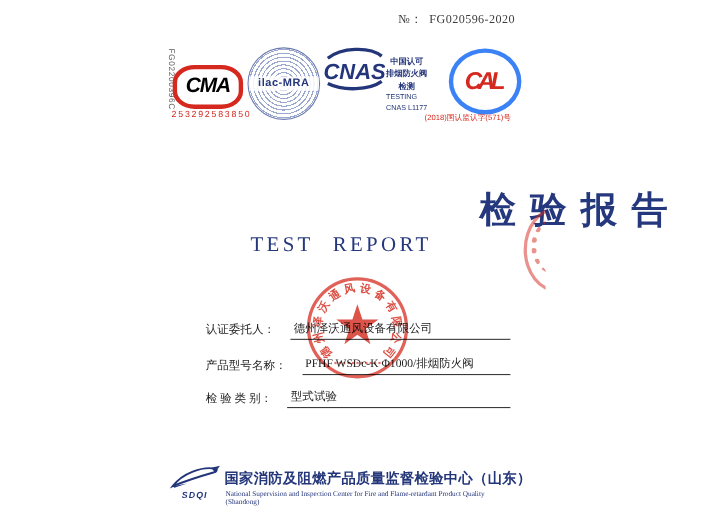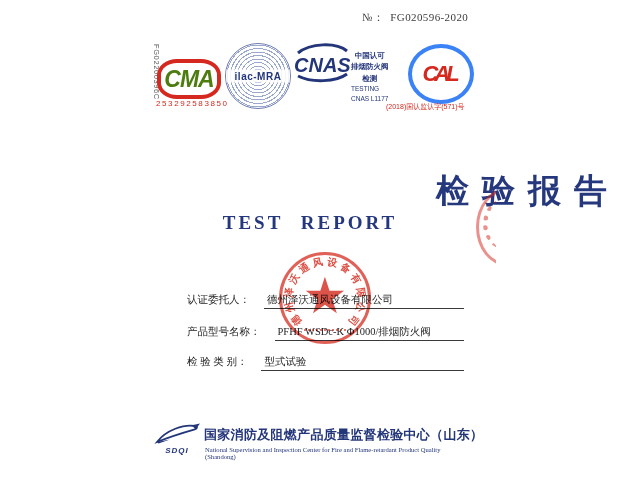--- a/index.html
+++ b/index.html
@@ -15,21 +15,21 @@
 
   
   .side-code { position:absolute; left:152px; top:44px; writing-mode:vertical-rl;
     text-orientation:sideways; font-size:7.5px; color:#5a5a5a; letter-spacing:0.6px;
     font-family:"Liberation Sans", sans-serif; }
 
   
   .cma { position:absolute; left:157px; top:59px; width:56px; height:32px;
     border:4px solid #d5281e; border-radius:20px / 16px; display:flex;
     align-items:center; justify-content:center; }
-  .cma-text { font-weight:bold; font-style:italic; font-size:23px; color:#4d7c0f; letter-spacing:-1px; }
+  .cma-text { font-weight:bold; font-style:italic; font-size:19px; color:#000000; letter-spacing:-1px; }
   .cma-number { position:absolute; left:156px; top:99px; font-size:8px; color:#d5281e; letter-spacing:1.6px; }
 
   .ilac { position:absolute; left:225px; top:43px; width:64px; height:64px; border-radius:50%;
     background:repeating-radial-gradient(circle at 50% 50%, #ffffff 0 2.5px, #9aa7cf 2.5px 3.5px);
     border:1px solid #6c7bb0; overflow:hidden; }
   .ilac-label { position:absolute; top:50%; left:0; right:0; transform:translateY(-50%);
     background:rgba(255,255,255,0.88); color:#24367A; font-weight:bold; font-size:10px;
     text-align:center; padding:1px 0; letter-spacing:0.5px; }
 
   .cnas-graphic { position:absolute; left:294px; top:40px; width:56px; height:46px; }
@@ -40,21 +40,21 @@
   .cal { position:absolute; left:408px; top:44px; width:58px; height:52px;
     border:4px solid #3b82f6; border-radius:50%; display:flex; align-items:center; justify-content:center; }
   .cal-text { font-weight:bold; font-style:italic; font-size:22px; color:#d5281e; letter-spacing:-4px;
     transform:translateX(-2px); }
   .cal-caption { position:absolute; left:386px; top:102px; font-size:7px; color:#d5281e; }
 
   
   .title-zh { position:absolute; left:0; width:620px; top:169px; text-align:right;
     font-size:33px; font-weight:bold; color:#26387d; letter-spacing:13px; text-indent:13px; }
   .title-en { position:absolute; left:0; width:620px; top:212px; text-align:center;
-    font-family:"Liberation Serif", serif; font-size:19px; font-weight:bold; color:#26387d;
+    font-family:"Liberation Serif", serif; font-size:19px; font-weight:normal; color:#26387d;
     letter-spacing:3px; word-spacing:10px; }
 
   
   .field-row { position:absolute; left:187px; width:277px; display:flex; align-items:flex-end; height:17px;
     font-family:"Liberation Serif", serif;gap:14px; }
   .field-label { flex:0 0 auto; font-size:10.5px; color:#1e1e1e; white-space:nowrap; padding-bottom:2px; }
   .field-line { flex:1 1 auto; border-bottom:1px solid #3a3a3a; padding:0 0 1px 3px; white-space:nowrap; }
   .field-value { font-size:10.5px; color:#1e1e1e; }
 
   

